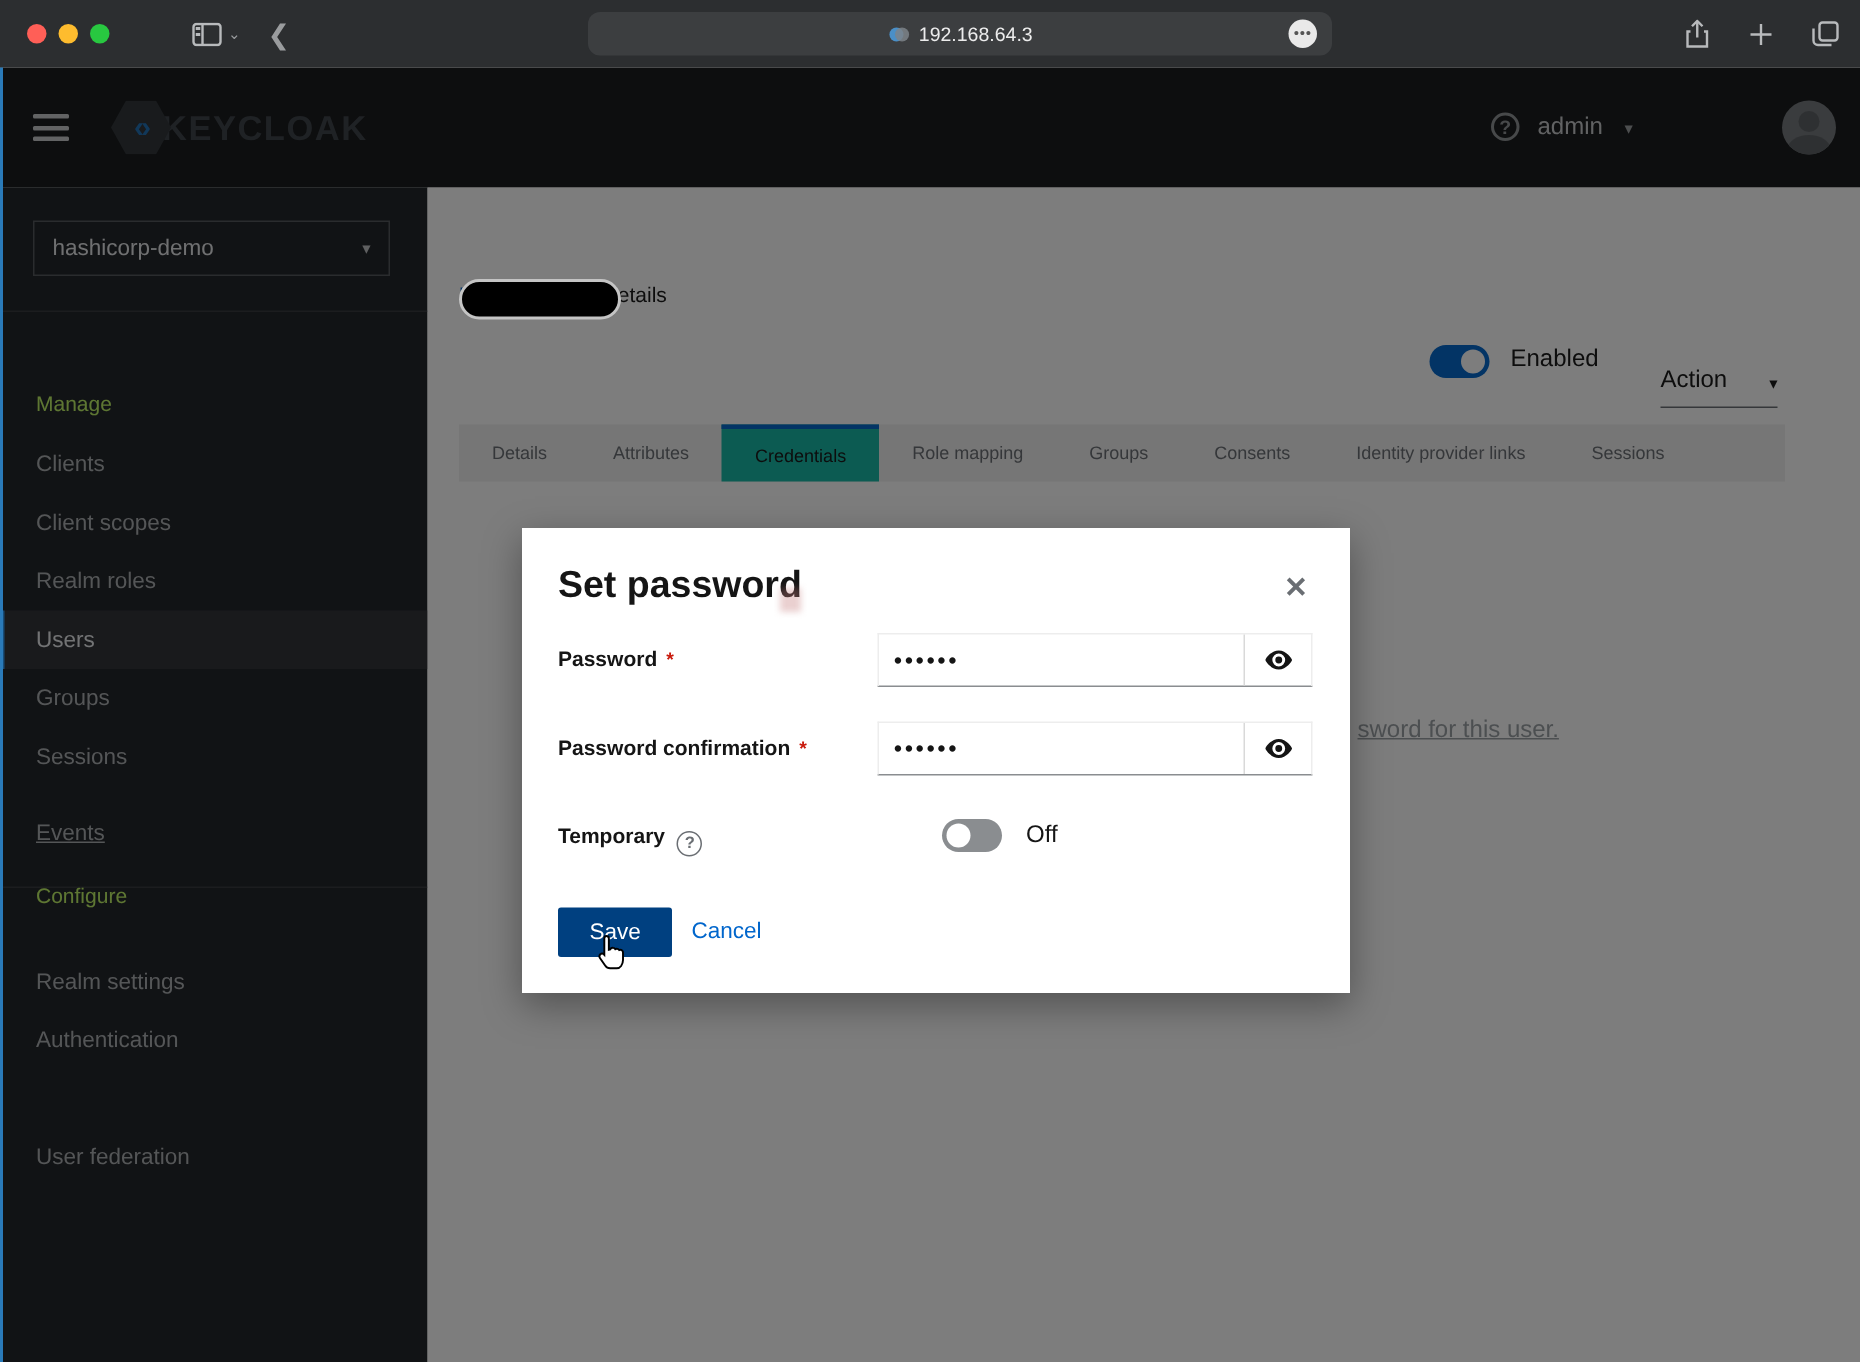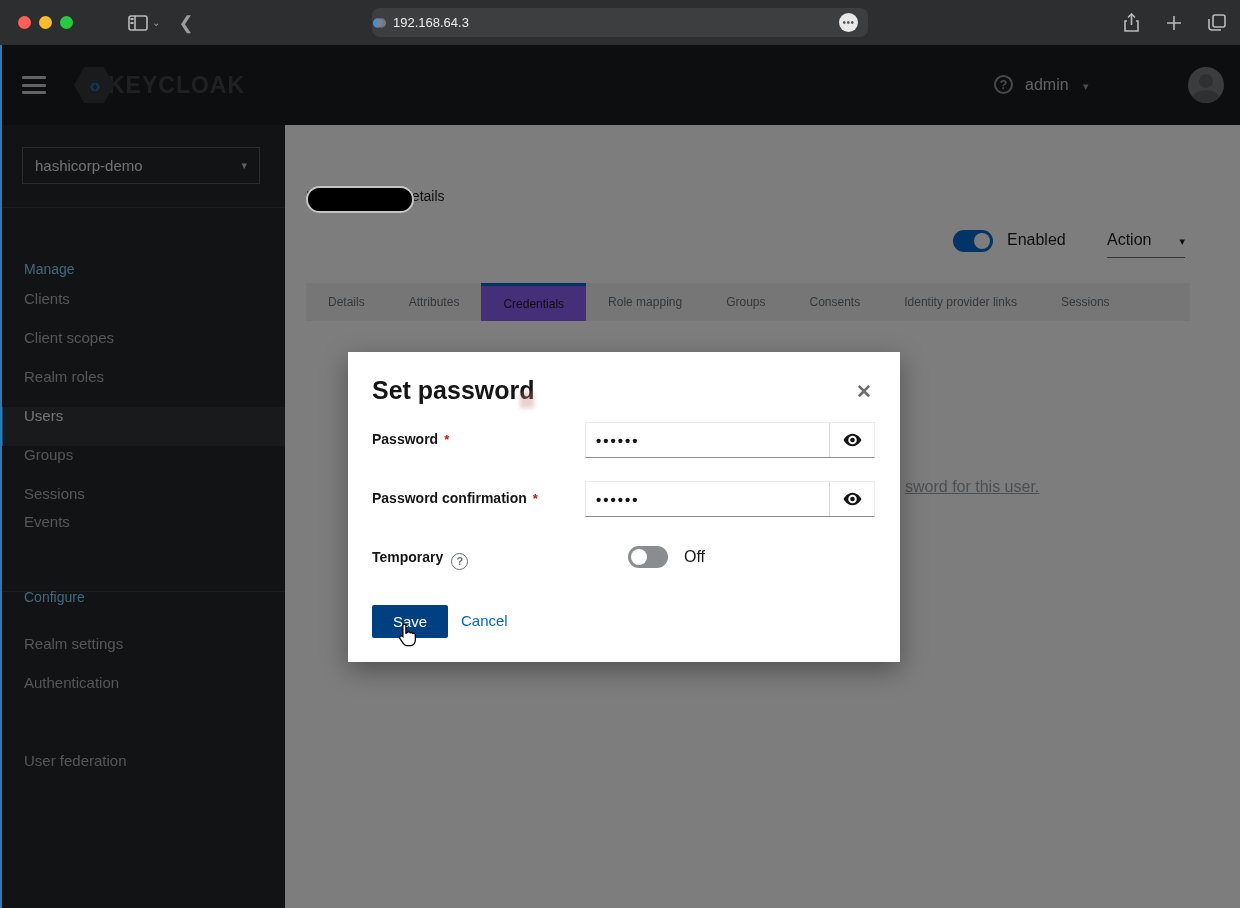--- a/index.html
+++ b/index.html
@@ -11,22 +11,22 @@
   .browser-bar { position:absolute; left:0; top:0; width:1240px; height:45px;
     background:#2c2e30; display:flex; align-items:center; z-index:50; }
   .traffic { display:flex; gap:8px; margin-left:18px; }
   .light { width:13px; height:13px; border-radius:50%; }
   .light.red{background:#ff5f57}.light.yellow{background:#febc2e}.light.green{background:#28c840}
   .chrome-icon { color:#b8babc; font-size:15px; display:flex; align-items:center; justify-content:center; }
   .sidebar-toggle { margin-left:55px; }
   .sidebar-toggle svg, .chrome-right svg { display:block; }
   .tiny-caret { color:#9a9c9e; font-size:10px; margin-left:4px; }
   .back-chev { margin-left:18px; color:#9a9c9e; font-size:18px; }
-  .url-pill { position:absolute; left:372px; top:8px; width:496px; height:29px;
-    background:#3c3e40; border-radius:8px; display:flex; align-items:center; justify-content:flex-start; }
+  .url-pill { position:absolute; left:392px; top:8px; width:496px; height:29px;
+    background:#3c3e40; border-radius:8px; display:flex; align-items:center; justify-content:center; }
   .url-text { color:#ececec; font-size:13px; margin-left:6px; }
   .shield-ic { width:15px; height:12px; }
   .ellipsis-btn { position:absolute; right:10px; top:5px; width:19px; height:19px;
     border-radius:50%; background:#e9e9e9; display:flex; align-items:center; justify-content:center;
     color:#555; font-size:10px; letter-spacing:0.5px; line-height:1; }
   .chrome-right { position:absolute; right:14px; top:0; height:45px; display:flex; align-items:center; gap:26px; }
 
   
   .app { position:absolute; left:0; top:45px; width:1240px; height:863px; background:#fff; }
   .edge-accent { position:absolute; left:0; top:45px; width:2px; height:863px; background:#2a7ab8; z-index:60; }
@@ -53,45 +53,45 @@
   .avatar .head { position:absolute; left:11px; top:7px; width:14px; height:14px; border-radius:50%; background:#5b5f63; }
   .avatar .body { position:absolute; left:4px; top:23px; width:28px; height:18px; border-radius:50%; background:#5b5f63; }
 
   
   .kc-sidebar { position:absolute; left:0; top:80px; width:285px; height:783px; background:#1f2226; }
   .realm-select { position:absolute; left:22px; top:22px; width:238px; height:37px;
     border:1px solid #53565a; display:flex; align-items:center; padding:0 12px;
     color:#e2e4e6; font-size:15px; }
   .realm-caret { margin-left:auto; color:#c0c2c4; font-size:11px; }
   .side-divider { position:absolute; left:0; width:285px; border-top:1px solid #35383c; }
-  .section-label { position:absolute; left:24px; color:#7dd3fc; font-size:14px; }
-  .nav-item { position:absolute; left:0; width:285px; height:39px; display:flex; align-items:flex-start;
+  .section-label { position:absolute; left:24px; color:#bef264; font-size:14px; }
+  .nav-item { position:absolute; left:0; width:285px; height:39px; display:flex; align-items:center;
     padding-left:24px; color:#aaadb0; font-size:15px; }
   .nav-item.active { background:#2e3136; color:#e8eaec; border-left:3px solid #2b9af3; padding-left:21px; }
 
   
   .kc-main { position:absolute; left:285px; top:80px; width:955px; height:783px; background:#fff; }
   .breadcrumb { position:absolute; left:21px; top:63px; font-size:14px; display:flex; align-items:center; gap:9px; }
   .crumb-link { color:#0066cc; }
   .crumb-sep { color:#6a6e73; font-size:12px; }
   .crumb-current { color:#151515; }
   .page-controls { position:absolute; left:0; top:100px; width:955px; height:40px; }
   .switch { width:40px; height:22px; border-radius:11px; position:absolute; }
   .switch .knob { position:absolute; top:3px; width:16px; height:16px; border-radius:50%; background:#fff; }
   .switch.on { background:#0066cc; } .switch.on .knob { right:3px; }
   .switch.off { background:#8a8d90; } .switch.off .knob { left:3px; }
   .enabled-switch { left:668px; top:5px; }
   .enabled-label { position:absolute; left:722px; top:6px; font-size:16px; color:#151515; }
-  .action-dd { position:absolute; left:822px; top:6px; width:78px; padding-bottom:8px;
+  .action-dd { position:absolute; left:822px; top:20px; width:78px; padding-bottom:8px;
     border-bottom:1px solid #6a6e73; font-size:16px; color:#151515; display:flex; }
   .action-caret { margin-left:auto; font-size:11px; color:#151515; padding-top:4px; }
 
   .tabs { position:absolute; left:21px; top:158px; width:884px; height:38px; background:#f0f0f0; display:flex; }
   .tab { padding:0 22px; display:flex; align-items:center; font-size:12px; color:#6a6e73; white-space:nowrap; }
-  .tab.active { background:#8b5cf6; color:#151515; border-top:3px solid #0066cc;justify-content:center; }
+  .tab.active { background:#14b8a6; color:#151515; border-top:3px solid #0066cc;justify-content:center; }
 
   .empty-plus { position:absolute; left:455px; top:230px; width:52px; height:52px; border-radius:50%;
     background:#6a6e73; }
   .empty-plus:before { content:""; position:absolute; left:12px; top:22px; width:28px; height:8px; background:#fff; border-radius:2px;}
   .empty-plus:after { content:""; position:absolute; left:22px; top:12px; width:8px; height:28px; background:#fff; border-radius:2px;}
   .empty-fragment { position:absolute; left:620px; top:353px; font-size:16px; color:#9aa0a4;text-decoration:underline; }
 
   
   .backdrop { position:absolute; left:0; top:45px; width:1240px; height:863px;
     background:rgba(6,6,6,0.52); z-index:10; }
@@ -224,21 +224,21 @@
       </div>
     <div class="nav-item active" style="top:282px;">
         <span>Users</span>
       </div>
     <div class="nav-item" style="top:321px;">
         <span>Groups</span>
       </div>
     <div class="nav-item" style="top:360px;">
         <span>Sessions</span>
       </div>
-    <div class="nav-item" style="top:388px;">
+    <div class="nav-item" style="top:411px;text-decoration:underline;">
         <span>Events</span>
       </div>
 
     <div class="side-divider" style="top:466px;"></div>
     <div class="section-label" style="top:464px;">Configure</div>
 
     <div class="nav-item" style="top:510px;">
         <span>Realm settings</span>
       </div>
     <div class="nav-item" style="top:549px;">

